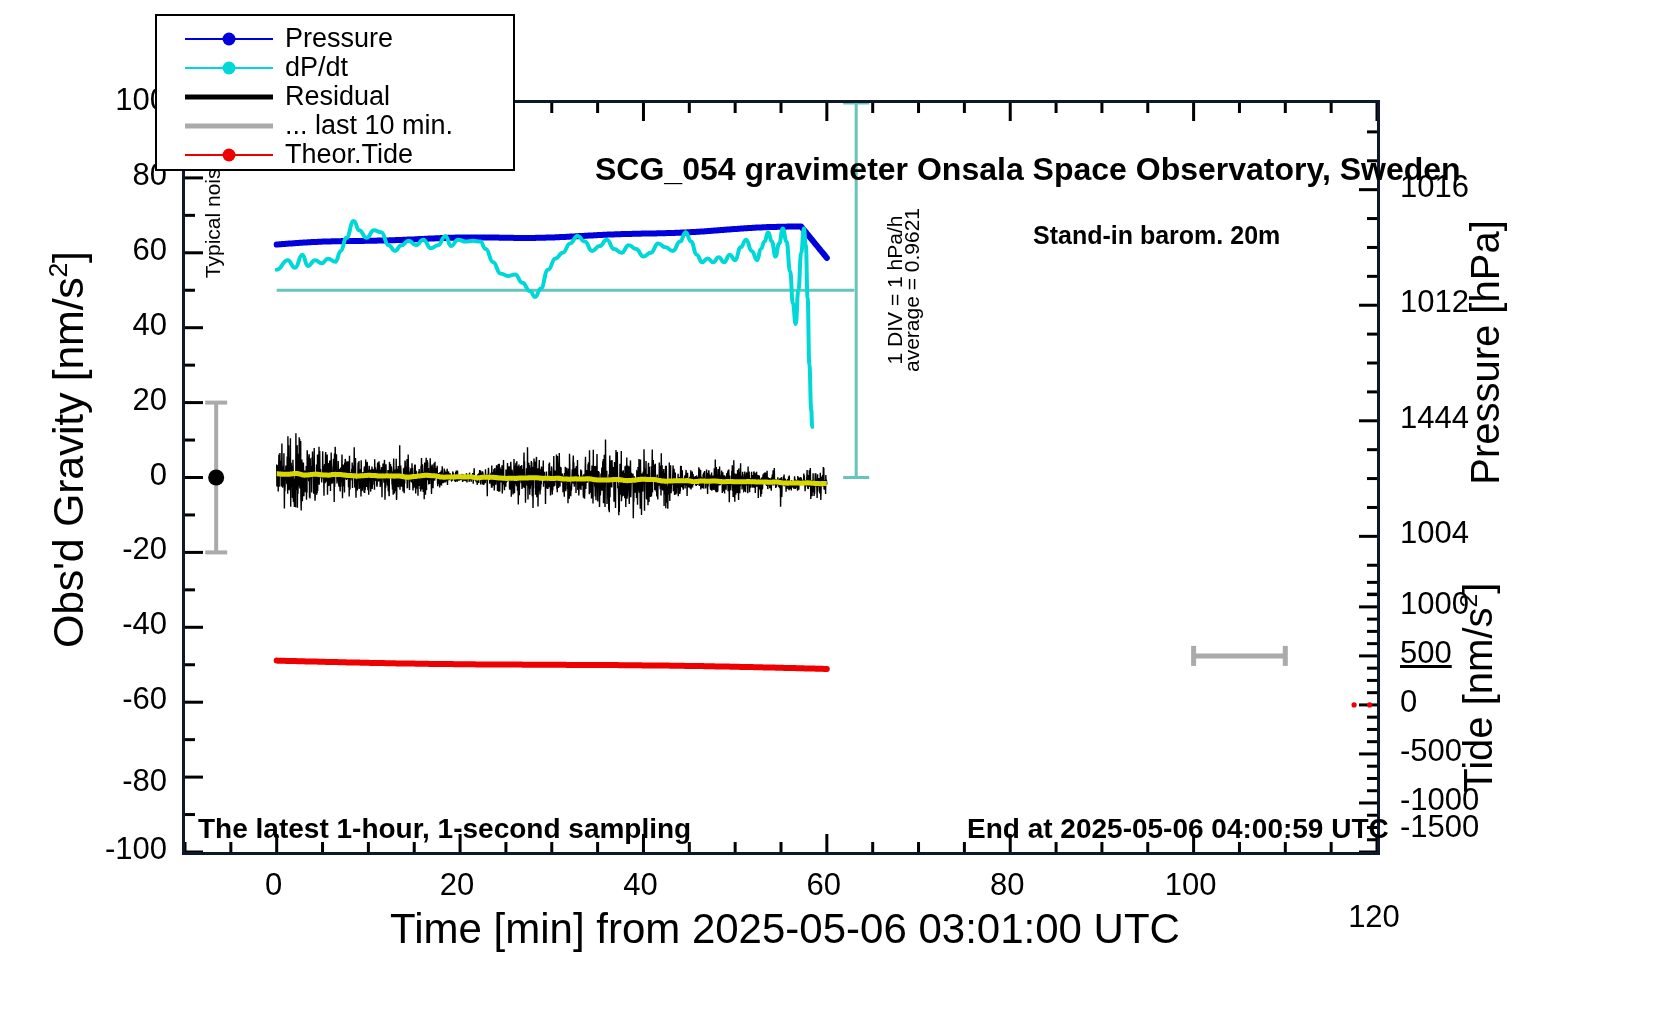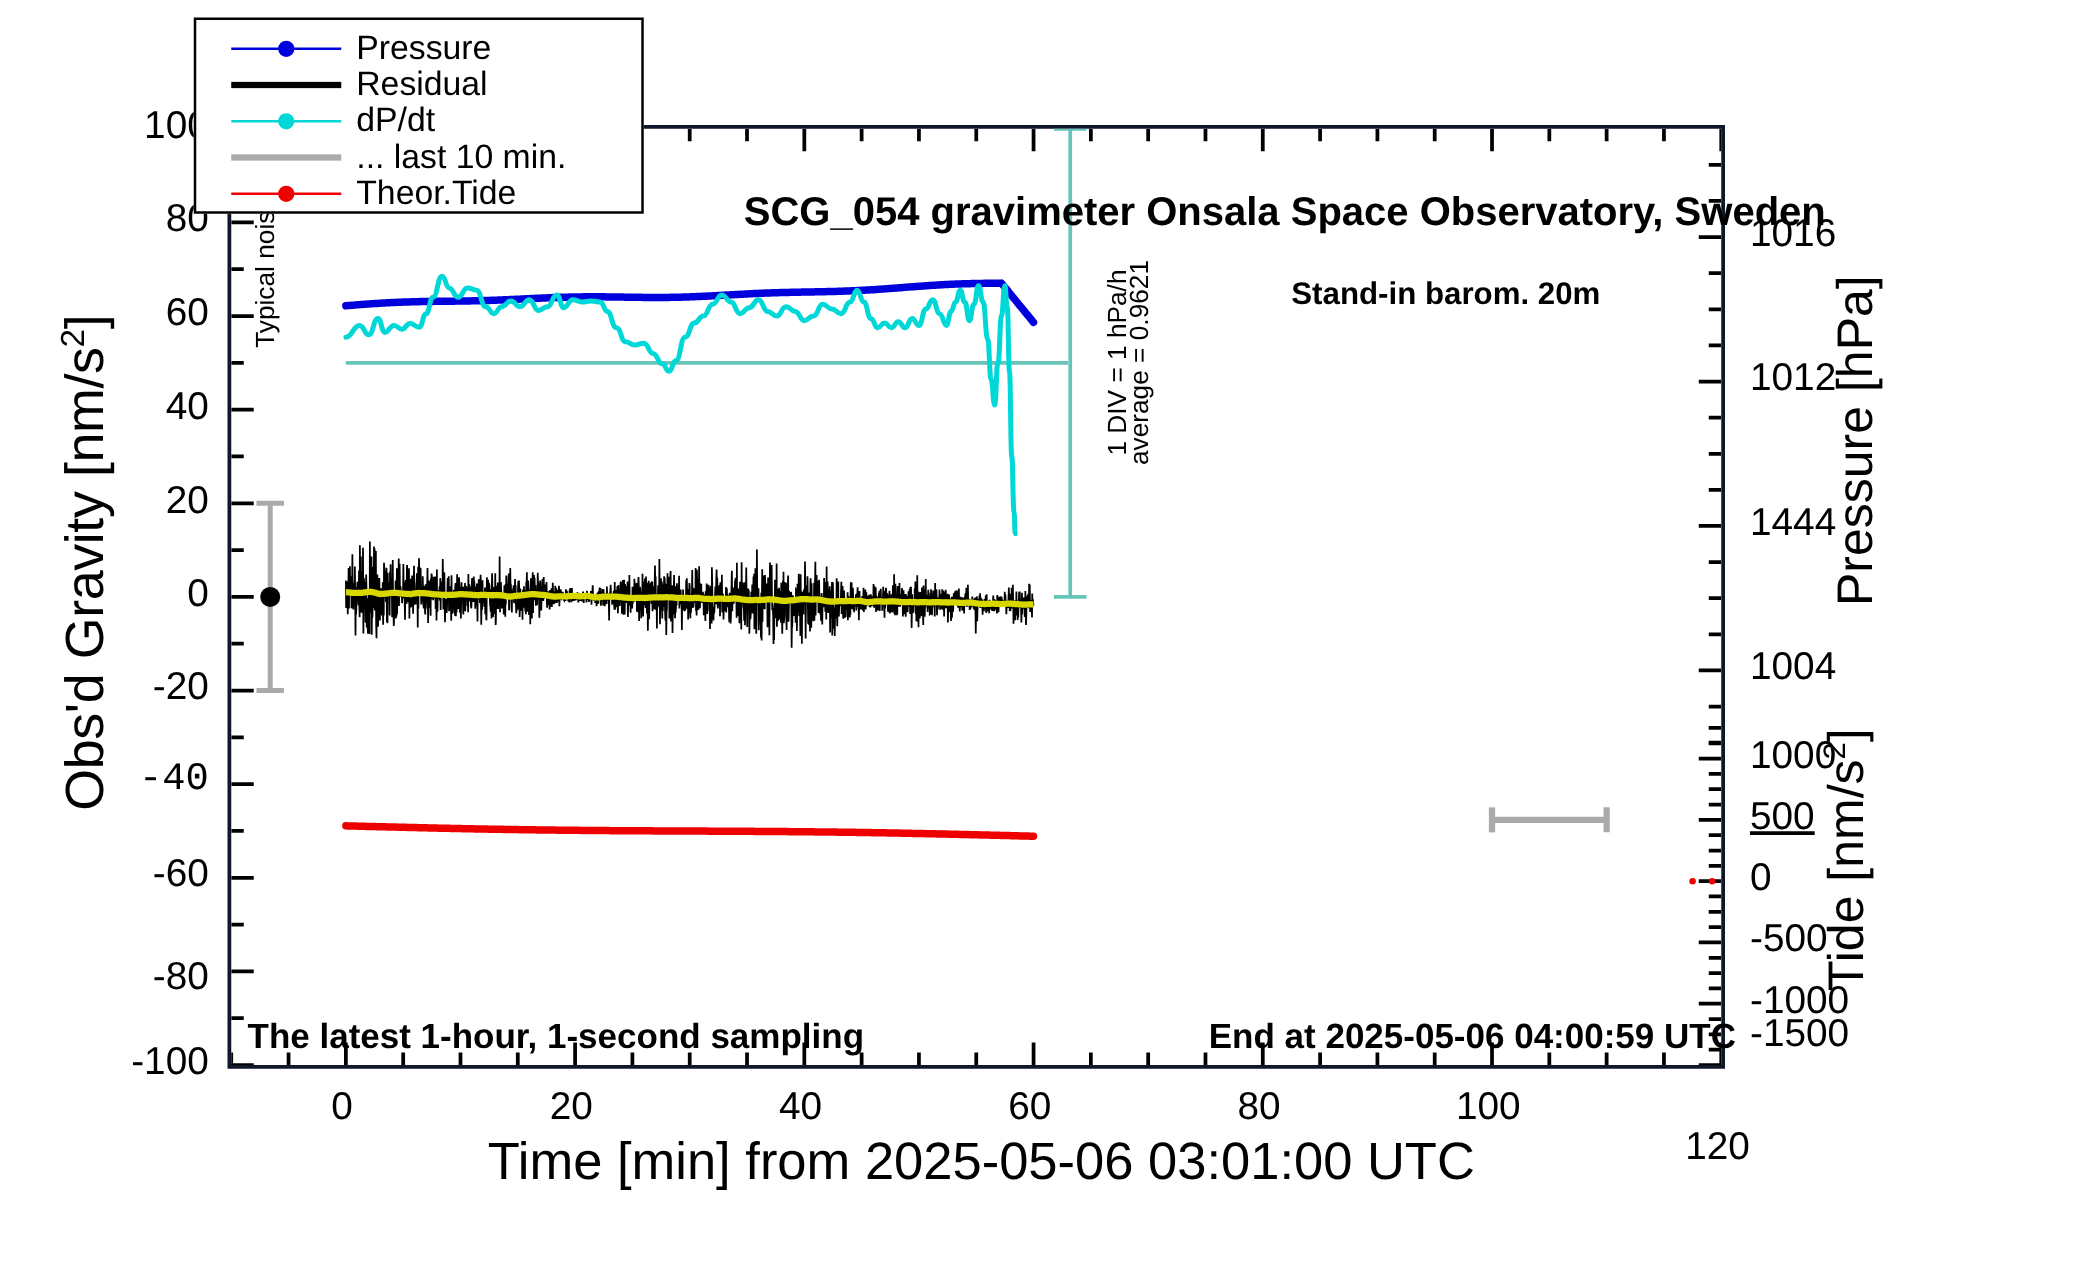--- a/index.html
+++ b/index.html
@@ -97,21 +97,21 @@
   </div>
 
   <div id="ticklabels-left">
       <div class="tk tkL" style="left: 62px; top: 100px; width: 105px;">100</div>
       <div class="tk tkL" style="left: 62px; top: 174.9px; width: 105px;">80</div>
       <div class="tk tkL" style="left: 62px; top: 249.8px; width: 105px;">60</div>
       <div class="tk tkL" style="left: 62px; top: 324.7px; width: 105px;">40</div>
       <div class="tk tkL" style="left: 62px; top: 399.6px; width: 105px;">20</div>
       <div class="tk tkL" style="left: 62px; top: 474.5px; width: 105px;">0</div>
       <div class="tk tkL" style="left: 62px; top: 549.4px; width: 105px;">-20</div>
-      <div class="tk tkL" style="left: 62px; top: 624.3px; width: 105px; font-family: Liberation Mono, monospace;">-40</div>
+      <div class="tk tkL" style="left: 62px; top: 624.3px; width: 105px;">-40</div>
       <div class="tk tkL" style="left: 62px; top: 699.2px; width: 105px;">-60</div>
       <div class="tk tkL" style="left: 62px; top: 781px; width: 105px;">-80</div>
       <div class="tk tkL" style="left: 62px; top: 849px; width: 105px;">-100</div>
     </div>
   <div id="ticklabels-rp">
       <div class="tk tkR" style="left: 1400px; top: 186.67px;">1016</div>
       <div class="tk tkR" style="left: 1400px; top: 302.23px;">1012</div>
       <div class="tk tkR" style="left: 1400px; top: 417.79px;">1444</div>
       <div class="tk tkR" style="left: 1400px; top: 533.35px;">1004</div>
     </div>
@@ -284,33 +284,33 @@
   <div id="legend">
       <div class="lgrow">
         <div class="lgsym">
           <div class="lgline" style="background: rgb(0, 0, 221);"></div>
           <div class="lgdot" style="background: rgb(0, 0, 221);"></div>
         </div>
         <div class="lgtext">Pressure</div>
       </div>
       <div class="lgrow">
         <div class="lgsym">
-          <div class="lgline thick" style="background: rgb(0, 0, 0);"></div>
-        </div>
-        <div class="lgtext">Residual</div>
-      </div>
-      <div class="lgrow">
-        <div class="lgsym">
           <div class="lgline" style="background: rgb(0, 216, 216);"></div>
           <div class="lgdot" style="background: rgb(0, 216, 216);"></div>
         </div>
         <div class="lgtext">dP/dt</div>
       </div>
       <div class="lgrow">
         <div class="lgsym">
+          <div class="lgline thick" style="background: rgb(0, 0, 0);"></div>
+        </div>
+        <div class="lgtext">Residual</div>
+      </div>
+      <div class="lgrow">
+        <div class="lgsym">
           <div class="lgline thick" style="background: rgb(170, 170, 170);"></div>
         </div>
         <div class="lgtext">... last 10 min.</div>
       </div>
       <div class="lgrow">
         <div class="lgsym">
           <div class="lgline" style="background: rgb(238, 0, 0);"></div>
           <div class="lgdot" style="background: rgb(238, 0, 0);"></div>
         </div>
         <div class="lgtext">Theor.Tide</div>

